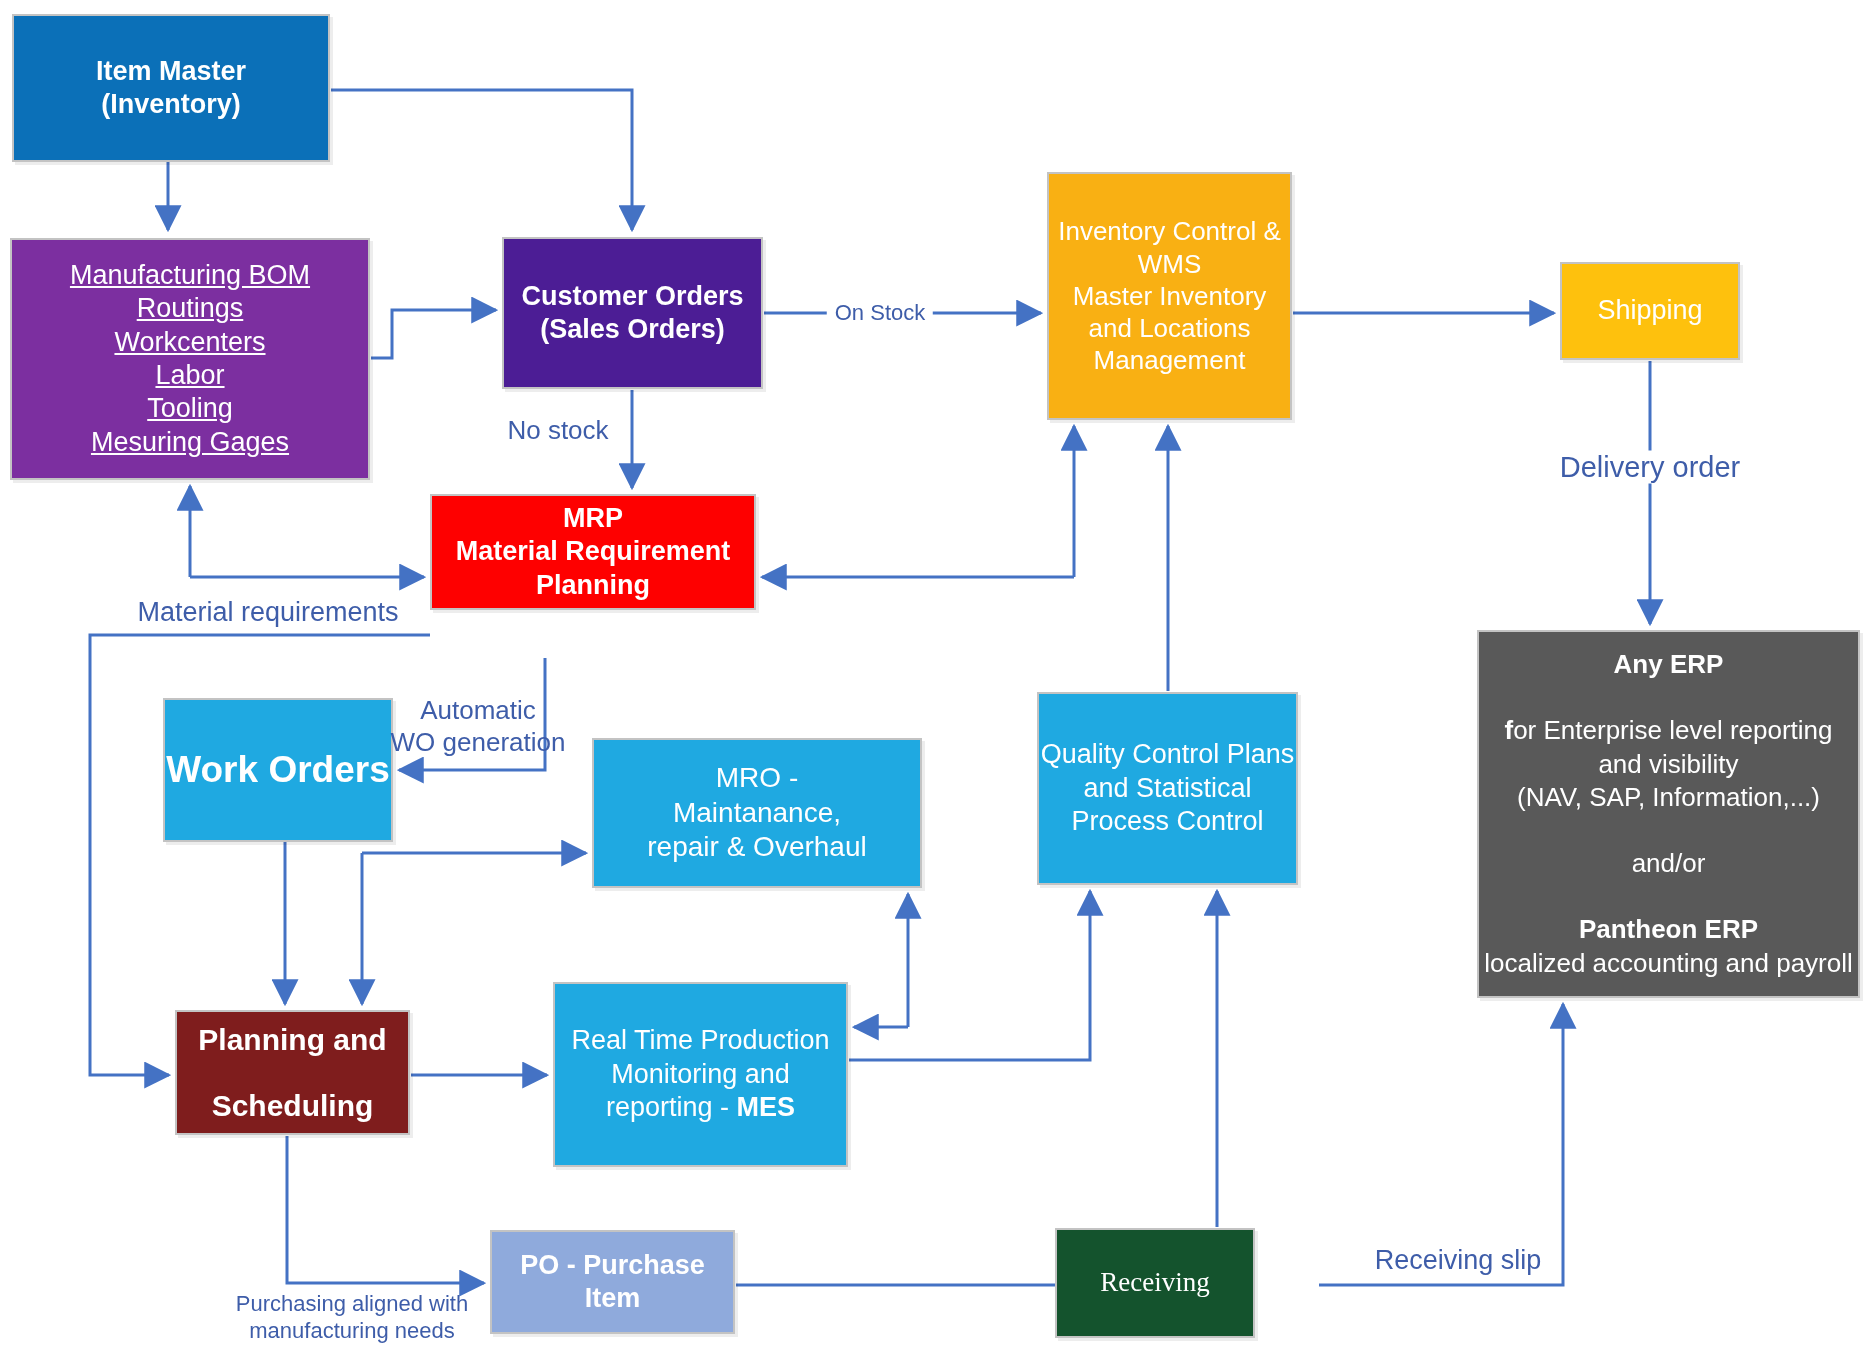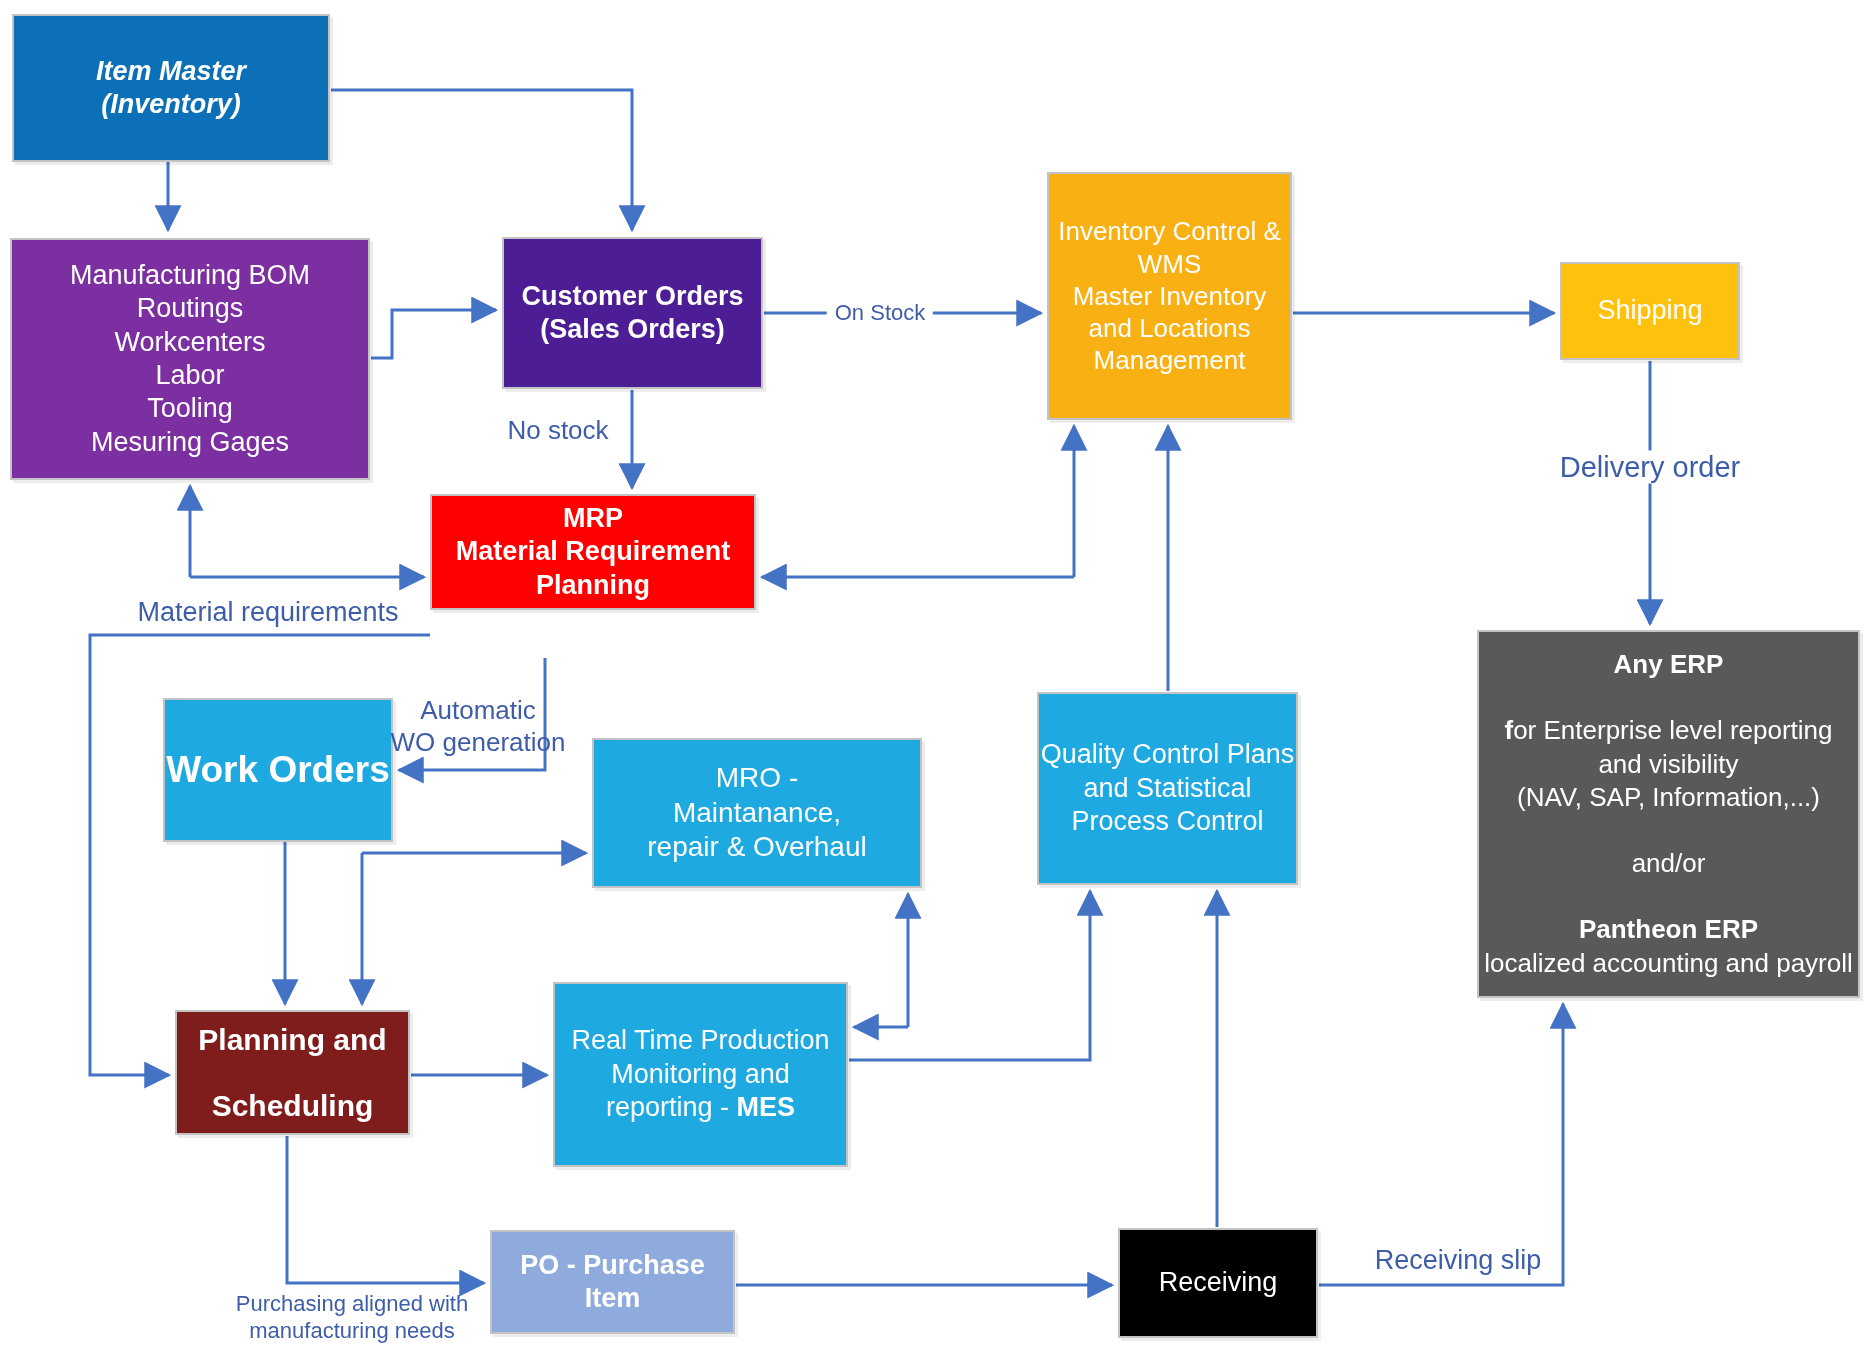--- a/index.html
+++ b/index.html
@@ -18,34 +18,34 @@
     color:#ffffff;
     border:2px solid #c3c3c3;
     box-sizing:border-box;
     box-shadow:3px 3px 0 rgba(0,0,0,0.07);
     line-height:1.24;
   }
   .node div{white-space:nowrap;}
   .gap{height:33px;}
   .bold{font-weight:bold;}
   
-  #n-item      {left:12px;   top:14px;   width:318px; height:148px; background:#0B70B8; font-weight:bold; font-size:27px;font-style:italic;}
-  #n-bom       {left:10px;   top:238px;  width:360px; height:242px; background:#7C2FA0; font-size:27px;}
+  #n-item      {left:12px;   top:14px;   width:318px; height:148px; background:#0B70B8; font-weight:bold; font-size:27px;}
+  #n-bom       {left:10px;   top:238px;  width:360px; height:242px; background:#7C2FA0; font-size:27px;text-decoration:underline;}
   #n-customer  {left:502px;  top:237px;  width:261px; height:152px; background:#4c1d95; font-weight:bold; font-size:27px;}
   #n-inventory {left:1047px; top:172px;  width:245px; height:248px; background:#F9B013; font-size:26px;}
   #n-shipping  {left:1560px; top:262px;  width:180px; height:98px;  background:#FEC10D; font-size:27px;}
   #n-mrp       {left:430px;  top:494px;  width:326px; height:116px; background:#FE0000; font-weight:bold; font-size:27px;}
   #n-wo        {left:163px;  top:698px;  width:230px; height:144px; background:#1FA9E1; font-weight:bold; font-size:37px;}
   #n-mro       {left:592px;  top:738px;  width:330px; height:150px; background:#1FA9E1; font-size:28px;}
   #n-qc        {left:1037px; top:692px;  width:261px; height:193px; background:#1FA9E1; font-size:27px;}
   #n-erp       {left:1477px; top:630px;  width:383px; height:368px; background:#595959; font-size:26px; line-height:1.28;}
   #n-planning  {left:175px;  top:1010px; width:235px; height:125px; background:#7f1d1d; font-weight:bold; font-size:30px;gap:28px;}
   #n-mes       {left:553px;  top:982px;  width:295px; height:185px; background:#1FA9E1; font-size:27px;}
   #n-po        {left:490px;  top:1230px; width:245px; height:104px; background:#8FAADC; font-weight:bold; font-size:27px;}
-  #n-receiving {left:1118px; top:1228px; width:200px; height:110px; background:#000000; font-size:27px;}
+  #n-receiving {left:1055px; top:1228px; width:200px; height:110px; background:#14532d; font-size:27px;font-family:Liberation Serif, serif;}
 
   #wires{position:absolute;left:0;top:0;width:1868px;height:1354px;}
   .wire{fill:none;stroke:#4472C4;stroke-width:3px;}
 
   .edge-label{
     position:absolute;
     color:#3E5DA9;
     transform:translate(-50%,-50%);
     white-space:nowrap;
     text-align:center;

